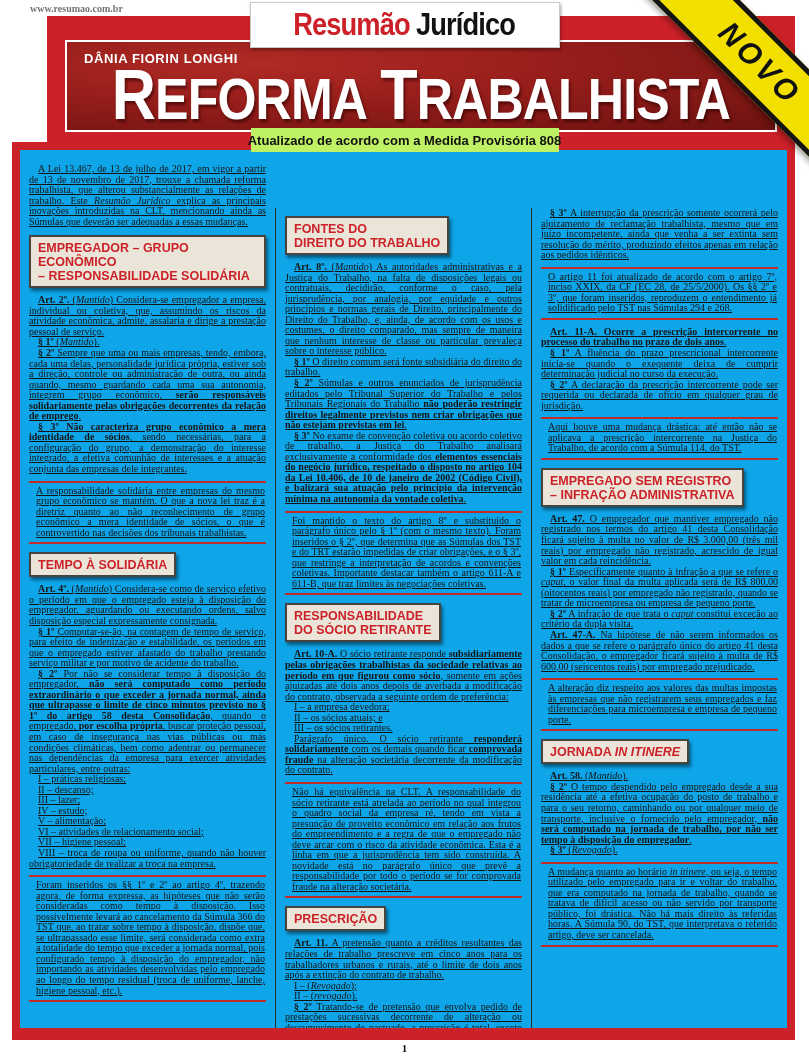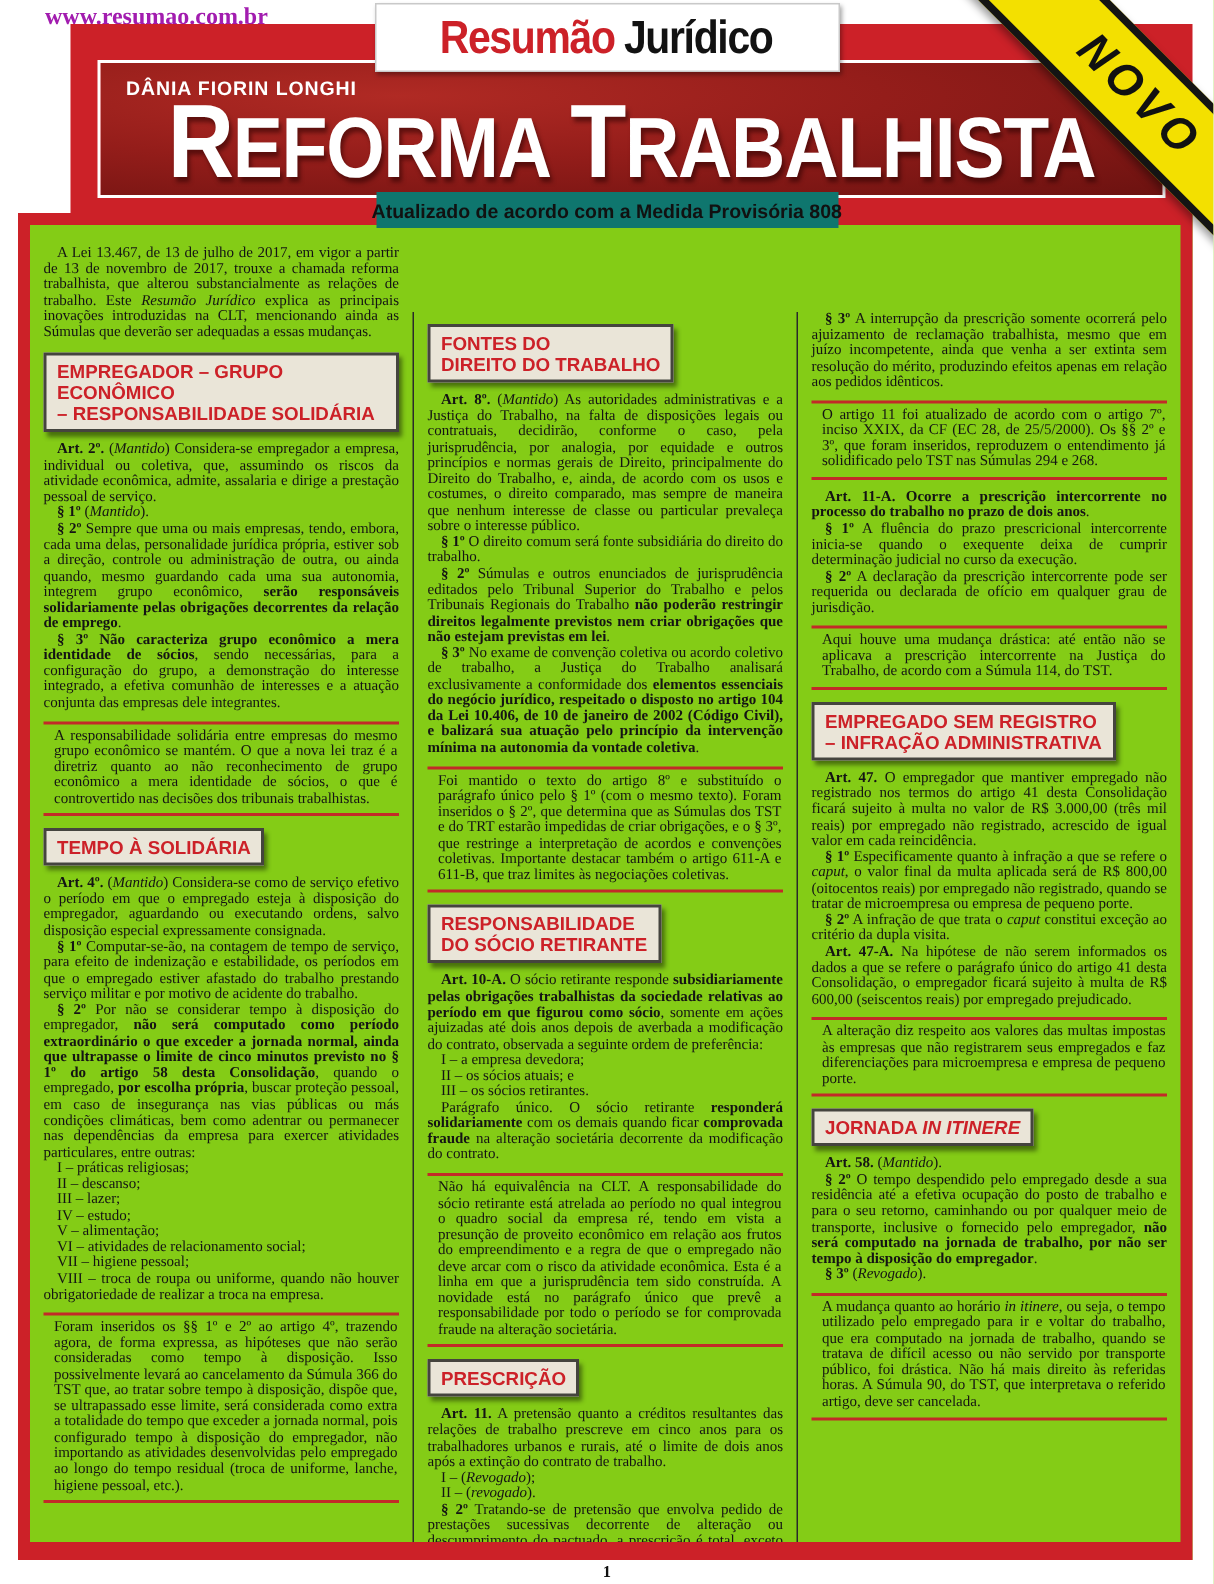--- a/index.html
+++ b/index.html
@@ -1,21 +1,21 @@
 <!DOCTYPE html>
 <html lang="pt-BR"><head>
 <meta charset="utf-8">
 <style>
   html,body{margin:0;padding:0;background:#ffffff;}
   body{width:809px;height:1056px;position:relative;overflow:hidden;
        font-family:"Liberation Serif", serif;color:#141414;}
 
   
   .site-url{position:absolute;top:3px;left:30px;font-family:"Liberation Serif",serif;
-            font-weight:bold;font-size:16px;color:#a21caf;}
+            font-weight:bold;font-size:10px;color:#737373;}
 
   
   .band{position:absolute;top:16px;left:12px;right:14px;height:126px;background:#cc2128;margin-left:35px;}
   .band-panel{position:absolute;top:24px;left:18px;right:18px;bottom:10px;
               border:2px solid #fff;
               background:radial-gradient(ellipse at 28% 25%, #b02a24 0%, #941d1a 45%, #6c1210 100%);}
   .author{position:absolute;top:9px;left:17px;color:#fff;font-family:"Liberation Sans",sans-serif;
           font-weight:bold;font-size:13px;letter-spacing:.6px;}
   .big-title{position:absolute;left:0;right:0;bottom:1px;text-align:center;white-space:nowrap;
              color:#fff;font-family:"Liberation Sans",sans-serif;font-weight:bold;
@@ -30,38 +30,38 @@
              width:308px;height:44px;background:#fff;border:1px solid #c9c9c9;
              box-shadow:1px 2px 3px rgba(0,0,0,.35);z-index:30;
              display:flex;align-items:center;justify-content:center;white-space:nowrap;}
   .brand-inner{font-family:"Liberation Sans",sans-serif;font-weight:bold;font-size:31px;
                letter-spacing:-1px;transform:scaleX(.88);}
   .brand-word1{color:#cc2128;}
   .brand-word2{color:#121212;margin-left:7px;}
 
   
   .update-banner{position:absolute;top:128px;left:50%;transform:translateX(-50%);
-                 width:308px;height:24px;background:#0f766e;z-index:31;
+                 width:308px;height:24px;background:#bef264;z-index:31;
                  display:flex;align-items:center;justify-content:center;
                  font-family:"Liberation Sans",sans-serif;font-weight:bold;font-size:13px;
                  color:#111;white-space:nowrap;}
 
   
   .ribbon-clip{position:absolute;top:0;right:0;width:240px;height:172px;overflow:hidden;z-index:40;}
   .ribbon-band{position:absolute;left:21px;top:33px;width:340px;height:52px;background:#f3e000;
                border-top:5px solid #141414;border-bottom:5px solid #141414;
                transform:rotate(45deg);display:flex;align-items:center;justify-content:center;
                box-shadow:0 3px 6px rgba(0,0,0,.4);}
   .ribbon-text{font-family:"Liberation Sans",sans-serif;font-weight:bold;font-style:italic;
                font-size:31px;letter-spacing:4px;color:#111;transform:scaleX(.95);}
 
   
   .frame{position:absolute;top:142px;left:12px;right:14px;bottom:16px;
-         border:8px solid #cc2128;border-bottom-width:12px;background:#84cc16;
-         box-sizing:border-box;overflow:hidden;}
+         border:8px solid #cc2128;border-bottom-width:12px;background:#0ea5e9;
+         box-sizing:border-box;overflow:hidden;text-decoration:underline;}
   .cols{display:flex;height:100%;padding-top:14px;box-sizing:border-box;}
   .col{flex:1 1 0;padding:0 9px;overflow:hidden;
        font-size:10px;line-height:10.55px;text-align:justify;hyphens:auto;}
   .col + .col{border-left:1px solid #2a2a2a;margin-top:44px;}
 
   .blk-p{text-indent:9px;margin:0;}
   .blk-header{margin:8px 0 7px;text-indent:0;}
   .sec-header{display:inline-block;background:#eae5d8;border:2px solid #45443e;
               box-shadow:2px 3px 3px rgba(0,0,0,.45);
               color:#cc2128;font-family:"Liberation Sans",sans-serif;font-weight:bold;

